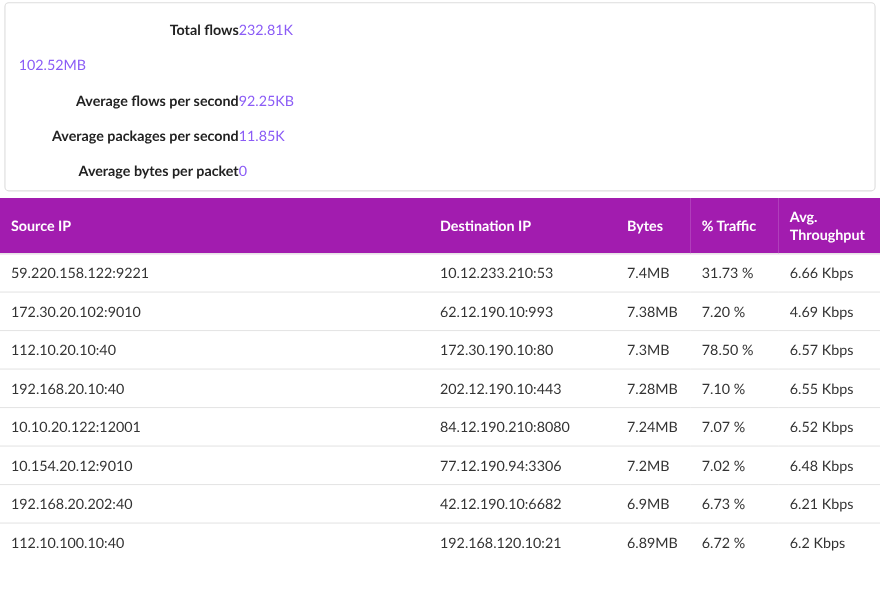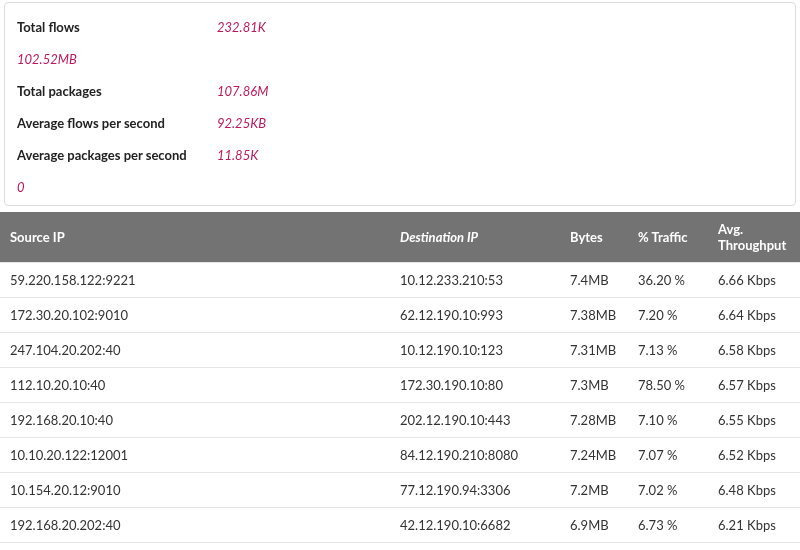--- a/index.html
+++ b/index.html
@@ -8,117 +8,107 @@
     font-size: 13px;
     color: #333;
     background: #fff;
     width: 800px;
   }
   .summary-panel {
     border: 1px solid #ddd;
     border-radius: 4px;
     margin: 2px 4px 6px 4px;
     padding: 8px 0 2px 0;
+    text-align: right;
   }
   .summary-row {
     display: flex;
     padding: 8px 12px;
   }
   .summary-label {
     width: 200px;
     font-weight: 700;
     color: #222;
   }
   .summary-value {
-    color: #be185d;
-    font-style: italic;
+    color: #8b5cf6;
   }
   .traffic-table {
     width: 100%;
     border-collapse: collapse;
   }
   .traffic-table thead th {
-    background: #737373;
+    background: #a21caf;
     color: #fff;
     font-weight: 700;
     text-align: left;
     padding: 9px 10px;
     font-size: 13px;
   }
   .traffic-table tbody td {
     padding: 9px 10px;
     border-top: 1px solid #e5e5e5;
     color: #333;
   }
   .col-source { width: 390px; }
-  .col-dest { width: 170px; font-style: italic; }
+  .col-dest { width: 170px; }
   .col-bytes { width: 68px; margin-top: 40px; }
   .col-pct { width: 80px; }
   .col-thr { width: auto; }
 </style>
 </head>
 <body>
 
 <div class="summary-panel">
   <div class="summary-row">
     <div class="summary-label">Total flows</div>
     <div class="summary-value">232.81K</div>
   </div>
   <div class="summary-row">
     <div class="summary-value">102.52MB</div>
   </div>
   <div class="summary-row">
-    <div class="summary-label">Total packages</div>
-    <div class="summary-value">107.86M</div>
-  </div>
-  <div class="summary-row">
     <div class="summary-label">Average flows per second</div>
     <div class="summary-value">92.25KB</div>
   </div>
   <div class="summary-row">
     <div class="summary-label">Average packages per second</div>
     <div class="summary-value">11.85K</div>
   </div>
   <div class="summary-row">
+    <div class="summary-label">Average bytes per packet</div>
     <div class="summary-value">0</div>
   </div>
 </div>
 
 <table class="traffic-table">
   <thead>
     <tr>
       <th class="col-source">Source IP</th>
       <th class="col-dest">Destination IP</th>
       <th class="col-bytes">Bytes</th>
       <th class="col-pct">% Traffic</th>
       <th class="col-thr">Avg. Throughput</th>
     </tr>
   </thead>
   <tbody id="traffic-body">
 
   <tr>
         <td>59.220.158.122:9221</td>
         <td>10.12.233.210:53</td>
         <td>7.4MB</td>
-        <td>36.20 %</td>
+        <td>31.73 %</td>
         <td>6.66 Kbps</td>
       </tr>
       <tr>
         <td>172.30.20.102:9010</td>
         <td>62.12.190.10:993</td>
         <td>7.38MB</td>
         <td>7.20 %</td>
-        <td>6.64 Kbps</td>
-      </tr>
-      <tr>
-        <td>247.104.20.202:40</td>
-        <td>10.12.190.10:123</td>
-        <td>7.31MB</td>
-        <td>7.13 %</td>
-        <td>6.58 Kbps</td>
+        <td>4.69 Kbps</td>
       </tr>
       <tr>
         <td>112.10.20.10:40</td>
         <td>172.30.190.10:80</td>
         <td>7.3MB</td>
         <td>78.50 %</td>
         <td>6.57 Kbps</td>
       </tr>
       <tr>
         <td>192.168.20.10:40</td>

